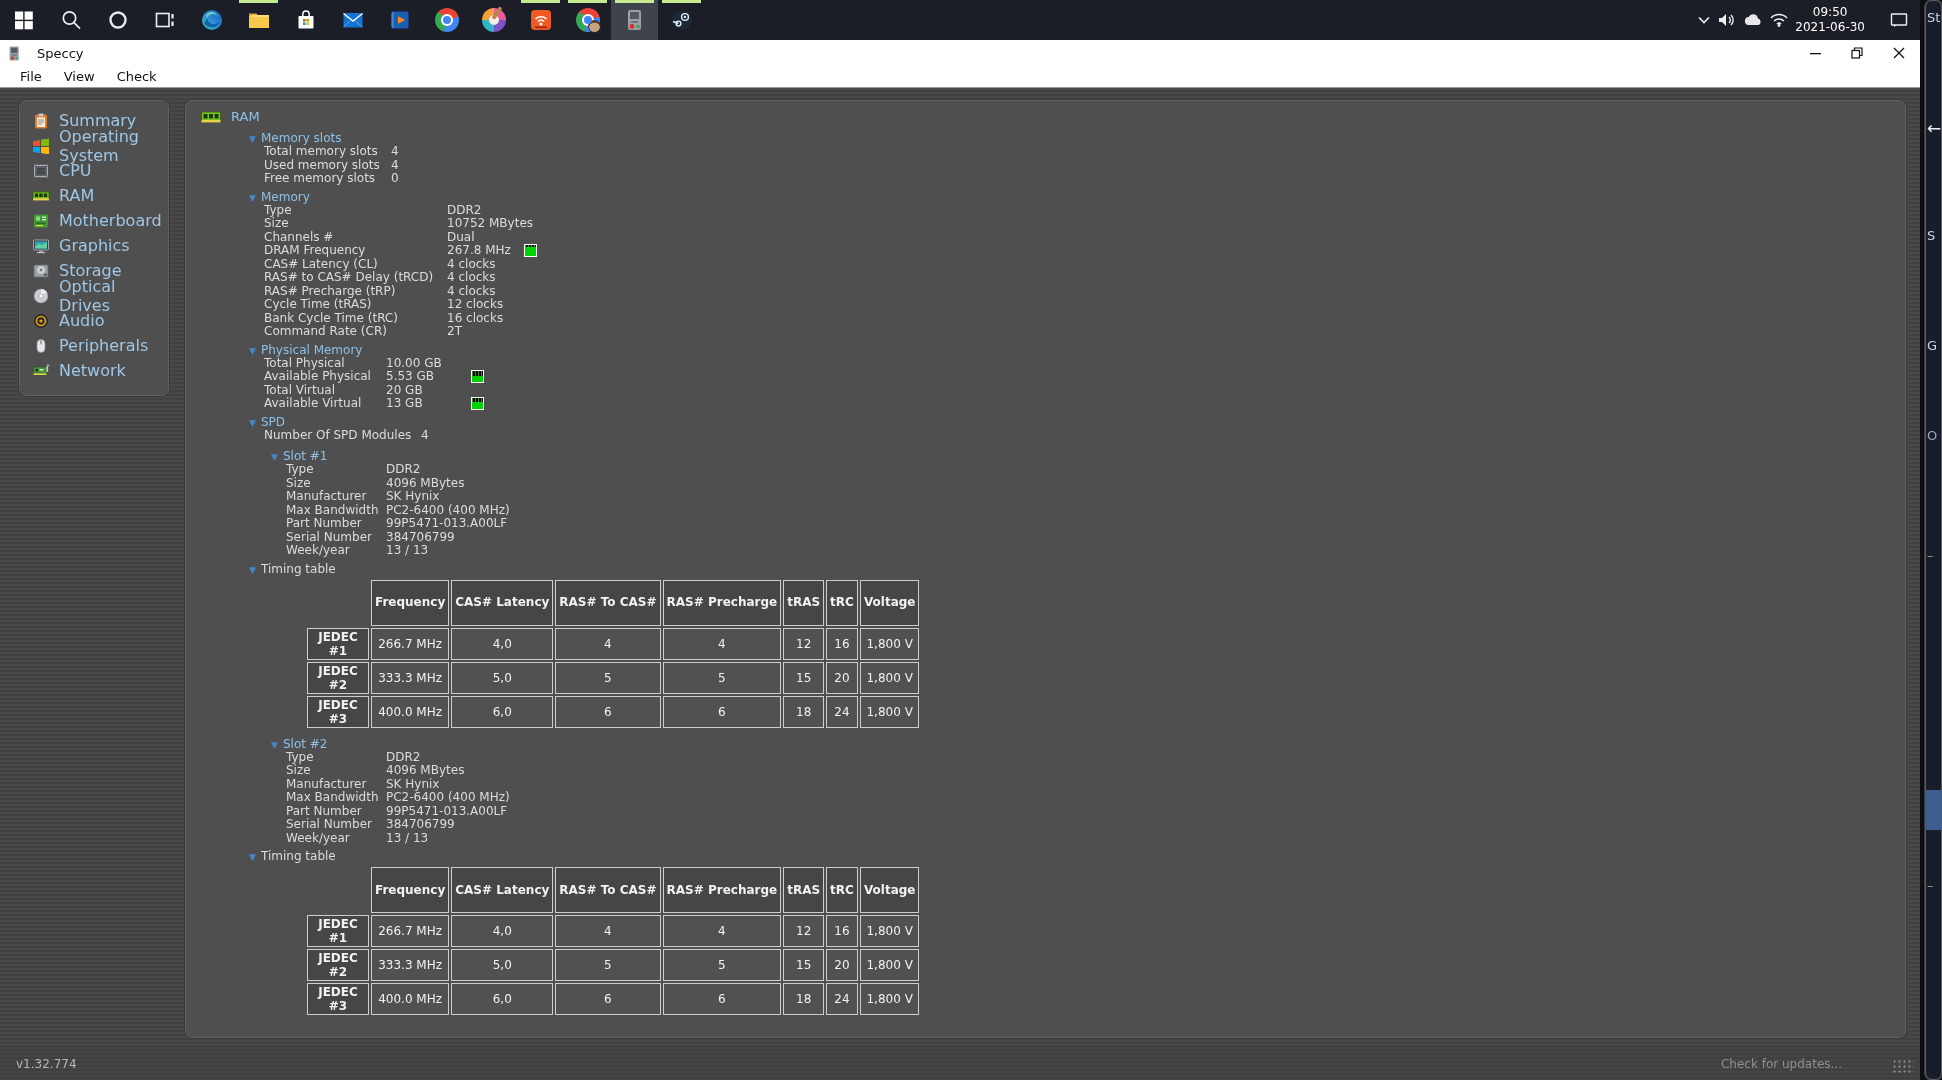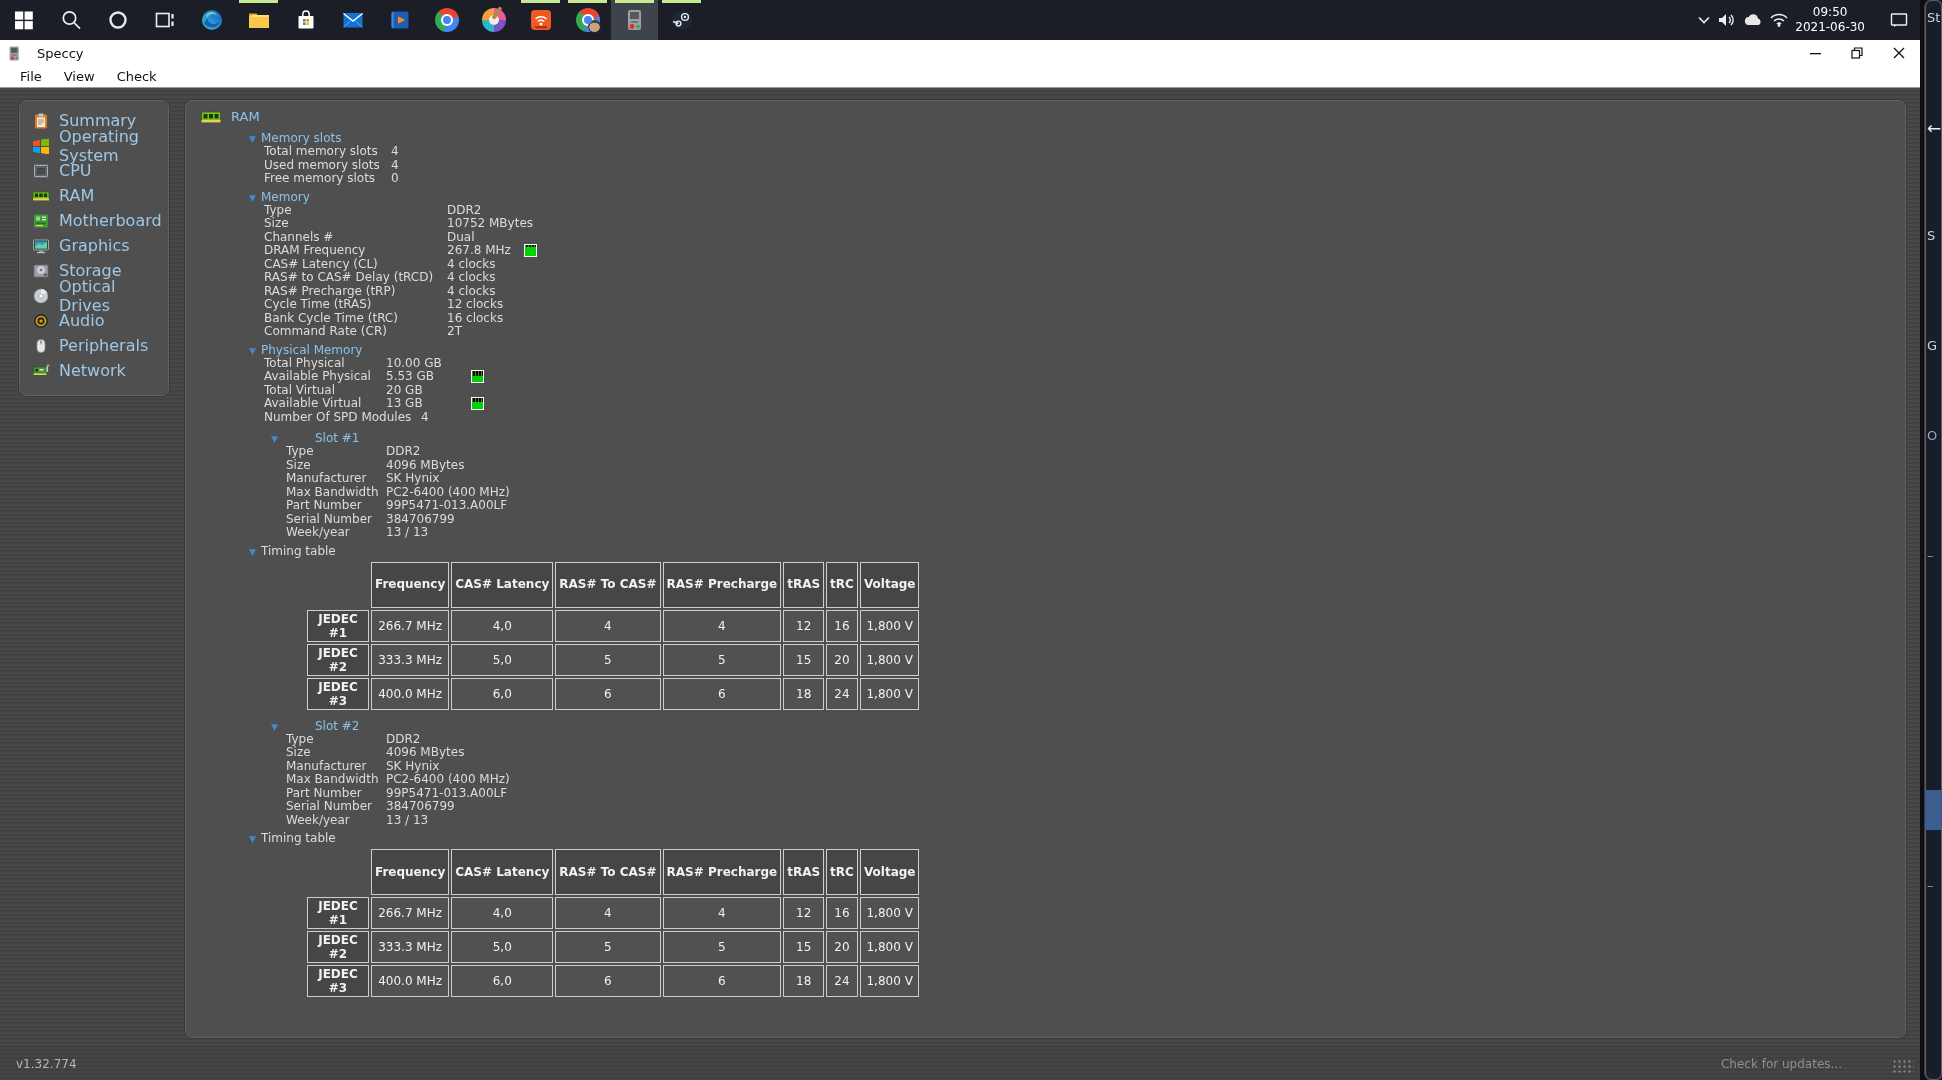--- a/index.html
+++ b/index.html
@@ -85,21 +85,21 @@
   .spdmod .lbl { width:157px; }
   .slotrow { padding-left:100px; }
   .slotrow .lbl { width:100px; }
   .phy .val { display:inline-block; min-width:72px; }
   .led { position:relative; width:13px; height:13px; border:1px solid #fff; margin-left:13px;
     background:linear-gradient(to top,#00d400 var(--fill,60%), #0a0a0a var(--fill,60%)); flex:0 0 auto; }
   .led::after { content:''; position:absolute; left:0; right:0; top:0; height:calc(100% - var(--fill,60%));
     background:repeating-linear-gradient(90deg, rgba(70,160,30,.9) 0 1px, transparent 1px 3px),
                repeating-linear-gradient(0deg, rgba(0,0,0,.85) 0 1px, transparent 1px 3px); }
   .slot-header { margin-top:7px; padding-left:85px; height:14px; line-height:14px; }
-  .slot-header .sec-label { color:#8cc0e8; font-size:12px;margin-left:32px; }
+  .slot-header .sec-label { color:#8cc0e8; font-size:12px; }
   .timing-header { margin-top:4px; padding-left:63px; height:14px; line-height:14px; }
 
   
   .ttable { display:table; table-layout:fixed; border-spacing:2px; margin:2px 0 6px 119px; }
   .trow { display:table-row; }
   .tcell { display:table-cell; border:1px solid #cdcdcd; background:#515151; color:#f2f2f2;
     font-size:12px; text-align:center; vertical-align:middle; padding:1px 3px; height:22px; }
   .thead .tcell { background:#464646; font-weight:bold; height:46px; line-height:13px; }
   .tcell.rowhead { background:#464646; font-weight:bold; }
   .tcell.corner { border:none; background:transparent; }
@@ -614,20 +614,23 @@
                   <span class="val">20 GB</span>
 
                 </div>
                 <div class="row phy">
                   <span class="lbl">Available Virtual</span>
                   <span class="val">13 GB</span>
                   <span class="led" style="--fill: 65%;"></span>
                 </div>
               </div>
 
+            <div class="sec-header">
+              <span class="tri">▼</span><span class="sec-label">SPD</span>
+            </div>
             <div class="row spdmod">
               <span class="lbl">Number Of SPD Modules</span>
               <span class="val">4</span>
             </div>
 
             <div class="slot-header">
               <span class="tri">▼</span><span class="sec-label">Slot #1</span>
             </div>
             <div>
 

